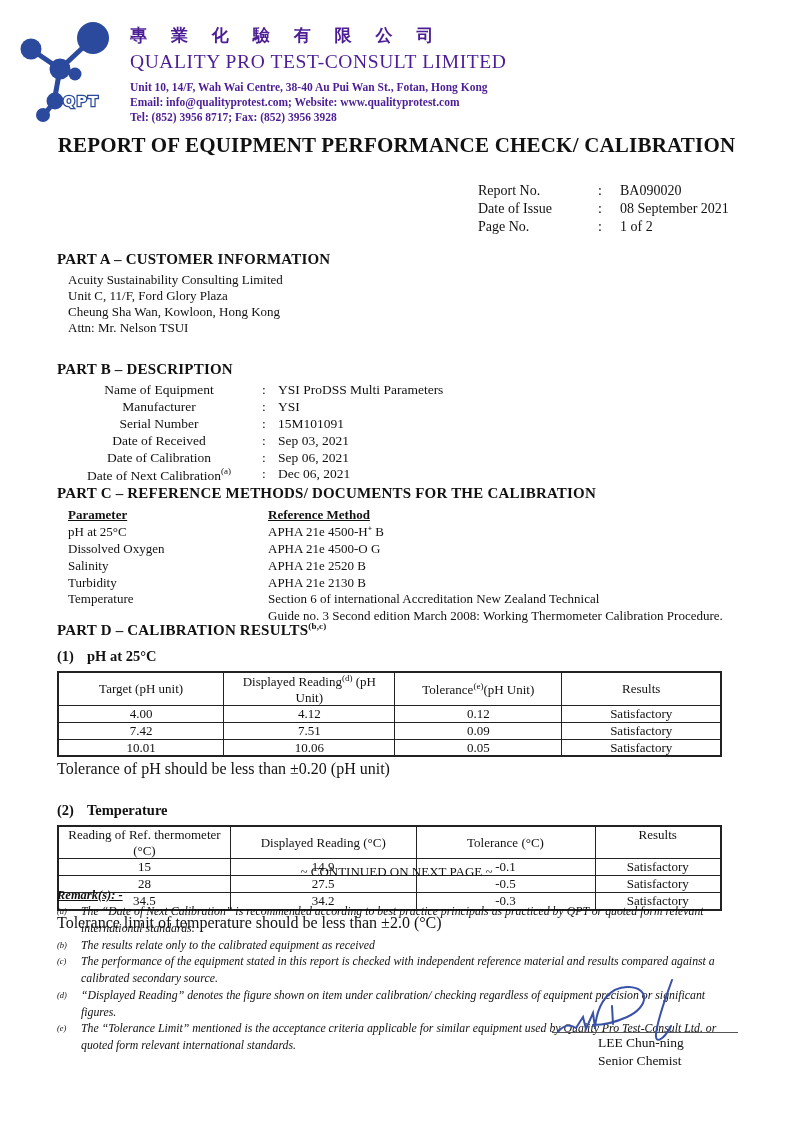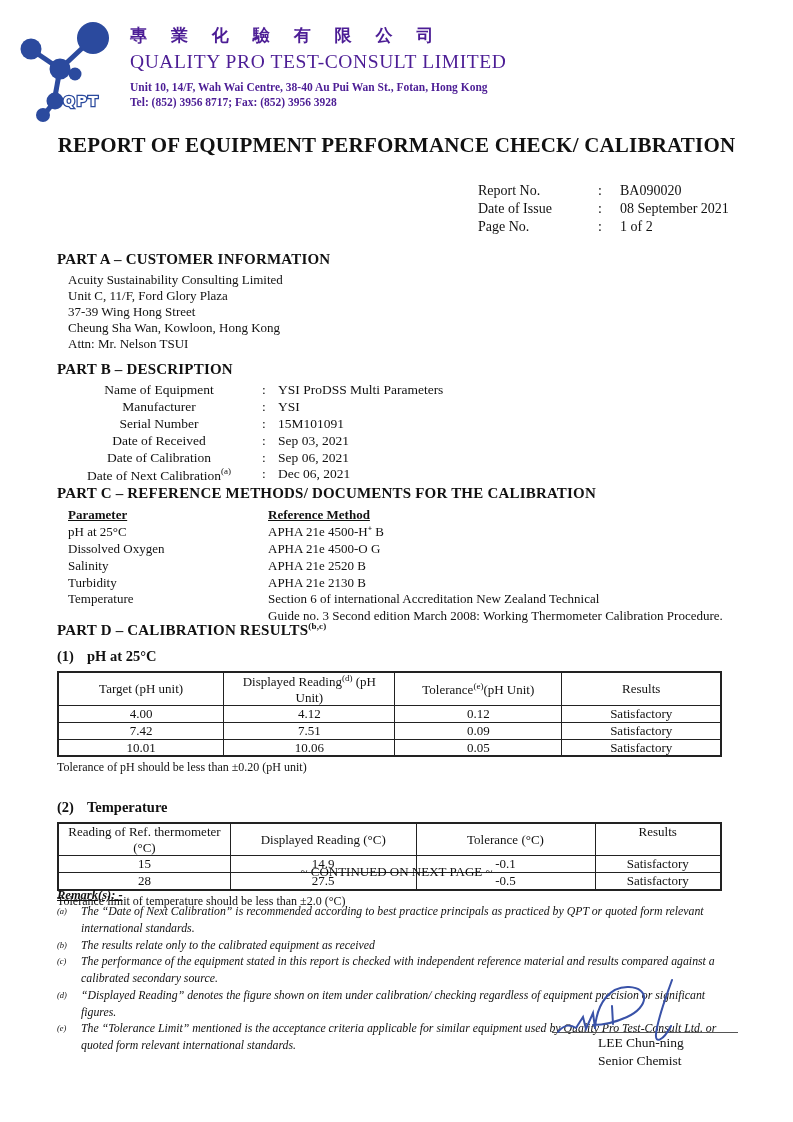--- a/index.html
+++ b/index.html
@@ -44,21 +44,21 @@
   #part-d { top:621px; }
   .sub-heading { display:flex; font-weight:bold; font-size:14.5px; margin-top:9px; }
   .sub-num { width:30px; }
   
   table.cal-table { border-collapse:collapse; width:665px; table-layout:fixed;
     font-size:13px; margin-top:6px; border:2px solid #222; }
   table.cal-table th, table.cal-table td {
     border:1px solid #222; text-align:center; vertical-align:middle;
     font-weight:normal; padding:0 4px; height:17px; line-height:1.18; }
   table.cal-table th { height:19px; }
-  .note { font-size:12px; margin-top:3px; }
+  .note { font-size:16px; margin-top:3px; }
   .th2line span { display:block; }
   
   .continued { position:absolute; top:864px; left:0; width:100%; text-align:center; font-size:13px; }
   
   #remarks { top:888px; width:686px; }
   .remark-heading { font-style:italic; font-weight:bold; text-decoration:underline; font-size:12.5px; }
   .remark-item { display:flex; font-style:italic; font-size:11.8px; line-height:1.42; }
   .remark-sup { width:24px; font-size:8.5px; padding-top:2px; flex:0 0 auto; }
   .remark-text { flex:1; }
   
@@ -91,20 +91,21 @@
           <circle cx="29" cy="99" r="7"></circle>
         </g>
         <text x="49" y="90" font-family="DejaVu Sans, sans-serif" font-size="14" font-weight="bold" fill="#ffffff" stroke="#2b4a9e" stroke-width="2.6" style="paint-order:stroke" letter-spacing="1.5">QPT</text>
       </svg>
     </div>
     <div class="header-text">
       <div class="company-cn">專 業 化 驗 有 限 公 司</div>
       <div class="company-en">QUALITY PRO TEST-CONSULT LIMITED</div>
       <div class="addr-block">
         <div>Unit 10, 14/F, Wah Wai Centre, 38-40 Au Pui Wan St., Fotan, Hong Kong</div>
+        <div>Email: info@qualityprotest.com; Website: www.qualityprotest.com</div>
         <div>Tel: (852) 3956 8717; Fax: (852) 3956 3928</div>
       </div>
     </div>
   </div>
 
   <div class="doc-title">REPORT OF EQUIPMENT PERFORMANCE CHECK/ CALIBRATION</div>
 
   <div class="report-info">
     <div class="ri-row">
       <span class="ri-label">Report No.</span>
@@ -121,21 +122,20 @@
       <span class="ri-colon">:</span>
       <span>1 of 2</span>
     </div>
   </div>
 
   <div class="part" id="part-a">
     <div class="part-heading">PART A – CUSTOMER INFORMATION</div>
     <div class="pa-lines indent">
       <div>Acuity Sustainability Consulting Limited</div>
       <div>Unit C, 11/F, Ford Glory Plaza</div>
-      <div>37-39 Wing Hong Street</div>
       <div>Cheung Sha Wan, Kowloon, Hong Kong</div>
       <div>Attn: Mr. Nelson TSUI</div>
     </div>
   </div>
 
   <div class="part" id="part-b">
     <div class="part-heading">PART B – DESCRIPTION</div>
     <div class="pb-rows indent">
       <div class="pb-row">
         <span class="pb-label"><span>Name of Equipment</span></span>
@@ -274,20 +274,26 @@
         <tr>
           <td>15</td>
           <td>14.9</td>
           <td>-0.1</td>
           <td>Satisfactory</td>
         </tr>
         <tr>
           <td>28</td>
           <td>27.5</td>
           <td>-0.5</td>
+          <td>Satisfactory</td>
+        </tr>
+        <tr>
+          <td>34.5</td>
+          <td>34.2</td>
+          <td>-0.3</td>
           <td>Satisfactory</td>
         </tr>
       </tbody>
     </table>
     <div class="note">Tolerance limit of temperature should be less than ±2.0 (°C)</div>
   </div>
 
   <div class="continued">~ CONTINUED ON NEXT PAGE ~</div>
 
   <div class="part" id="remarks">

